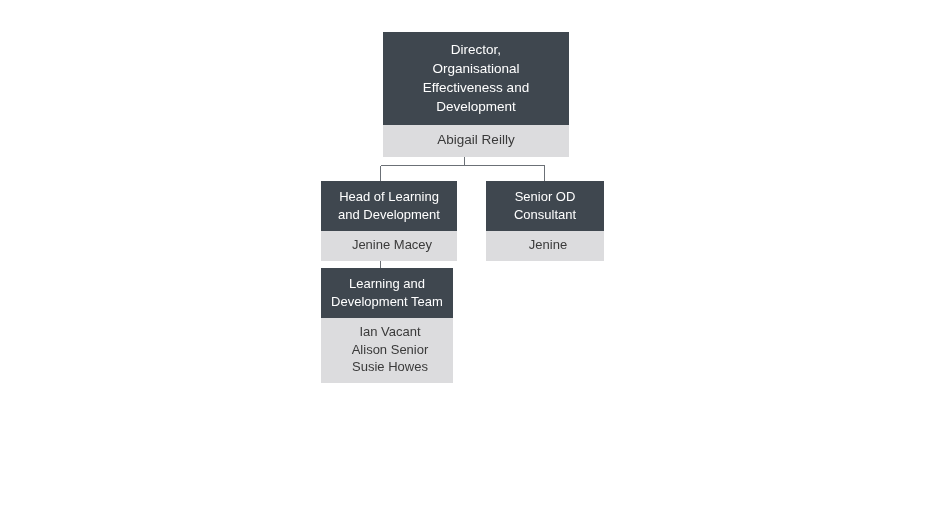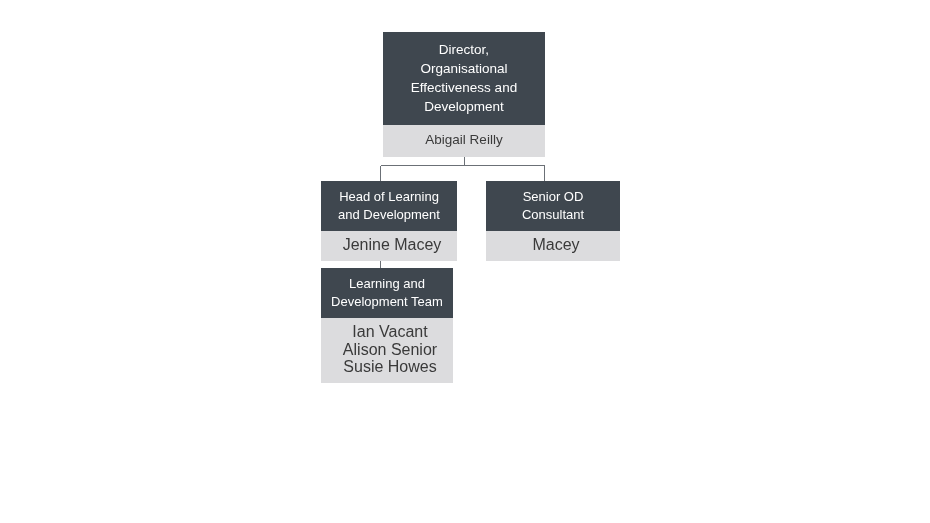--- a/index.html
+++ b/index.html
@@ -45,36 +45,36 @@
     text-align: center;
     font-size: 13px;
     line-height: 17.5px;
     padding: 7px 6px 8px 6px;
     box-sizing: border-box;
   }
   .node-people {
     background: #dcdcde;
     color: #3a3a3a;
     text-align: center;
-    font-size: 16px;
+    font-size: 13px;
     line-height: 17.5px;
     padding: 5px 0 7px 6px;
     box-sizing: border-box;
   }
   .node-people .person {
     display: block;
   }
 
   
-  #node-director       { left: 383px; top: 32px;  width: 162px; }
+  #node-director       { left: 383px; top: 32px;  width: 186px; }
   #node-director .node-title  { font-size: 13.5px; line-height: 19px; padding: 8px 8px 9px 8px; }
   #node-director .node-people { font-size: 13.5px; line-height: 20px; padding: 5px 8px 7px 8px; text-align: center; }
 
   #node-head-learning  { left: 321px; top: 181px; width: 136px; }
-  #node-senior-od      { left: 486px; top: 181px; width: 134px; }
+  #node-senior-od      { left: 486px; top: 181px; width: 118px; }
   #node-ld-team        { left: 321px; top: 268px; width: 132px; }
 </style>
 </head>
 <body>
 
 <div id="org-chart">
 
   <svg class="connectors" viewBox="0 0 930 523" width="930" height="523" xmlns="http://www.w3.org/2000/svg">
     <g stroke="#6b7076" stroke-width="1.2" fill="none" shape-rendering="crispEdges">
 
@@ -108,21 +108,21 @@
       <span class="person">Jenine Macey</span>
     </div>
   </div>
 
   <div class="node" id="node-senior-od">
     <div class="node-title">
       <span>Senior OD</span><br>
       <span>Consultant</span>
     </div>
     <div class="node-people">
-      <span class="person">Macey</span>
+      <span class="person">Jenine</span>
     </div>
   </div>
 
   <div class="node" id="node-ld-team">
     <div class="node-title">
       <span>Learning and</span><br>
       <span>Development Team</span>
     </div>
     <div class="node-people">
       <span class="person">Ian Vacant</span>

